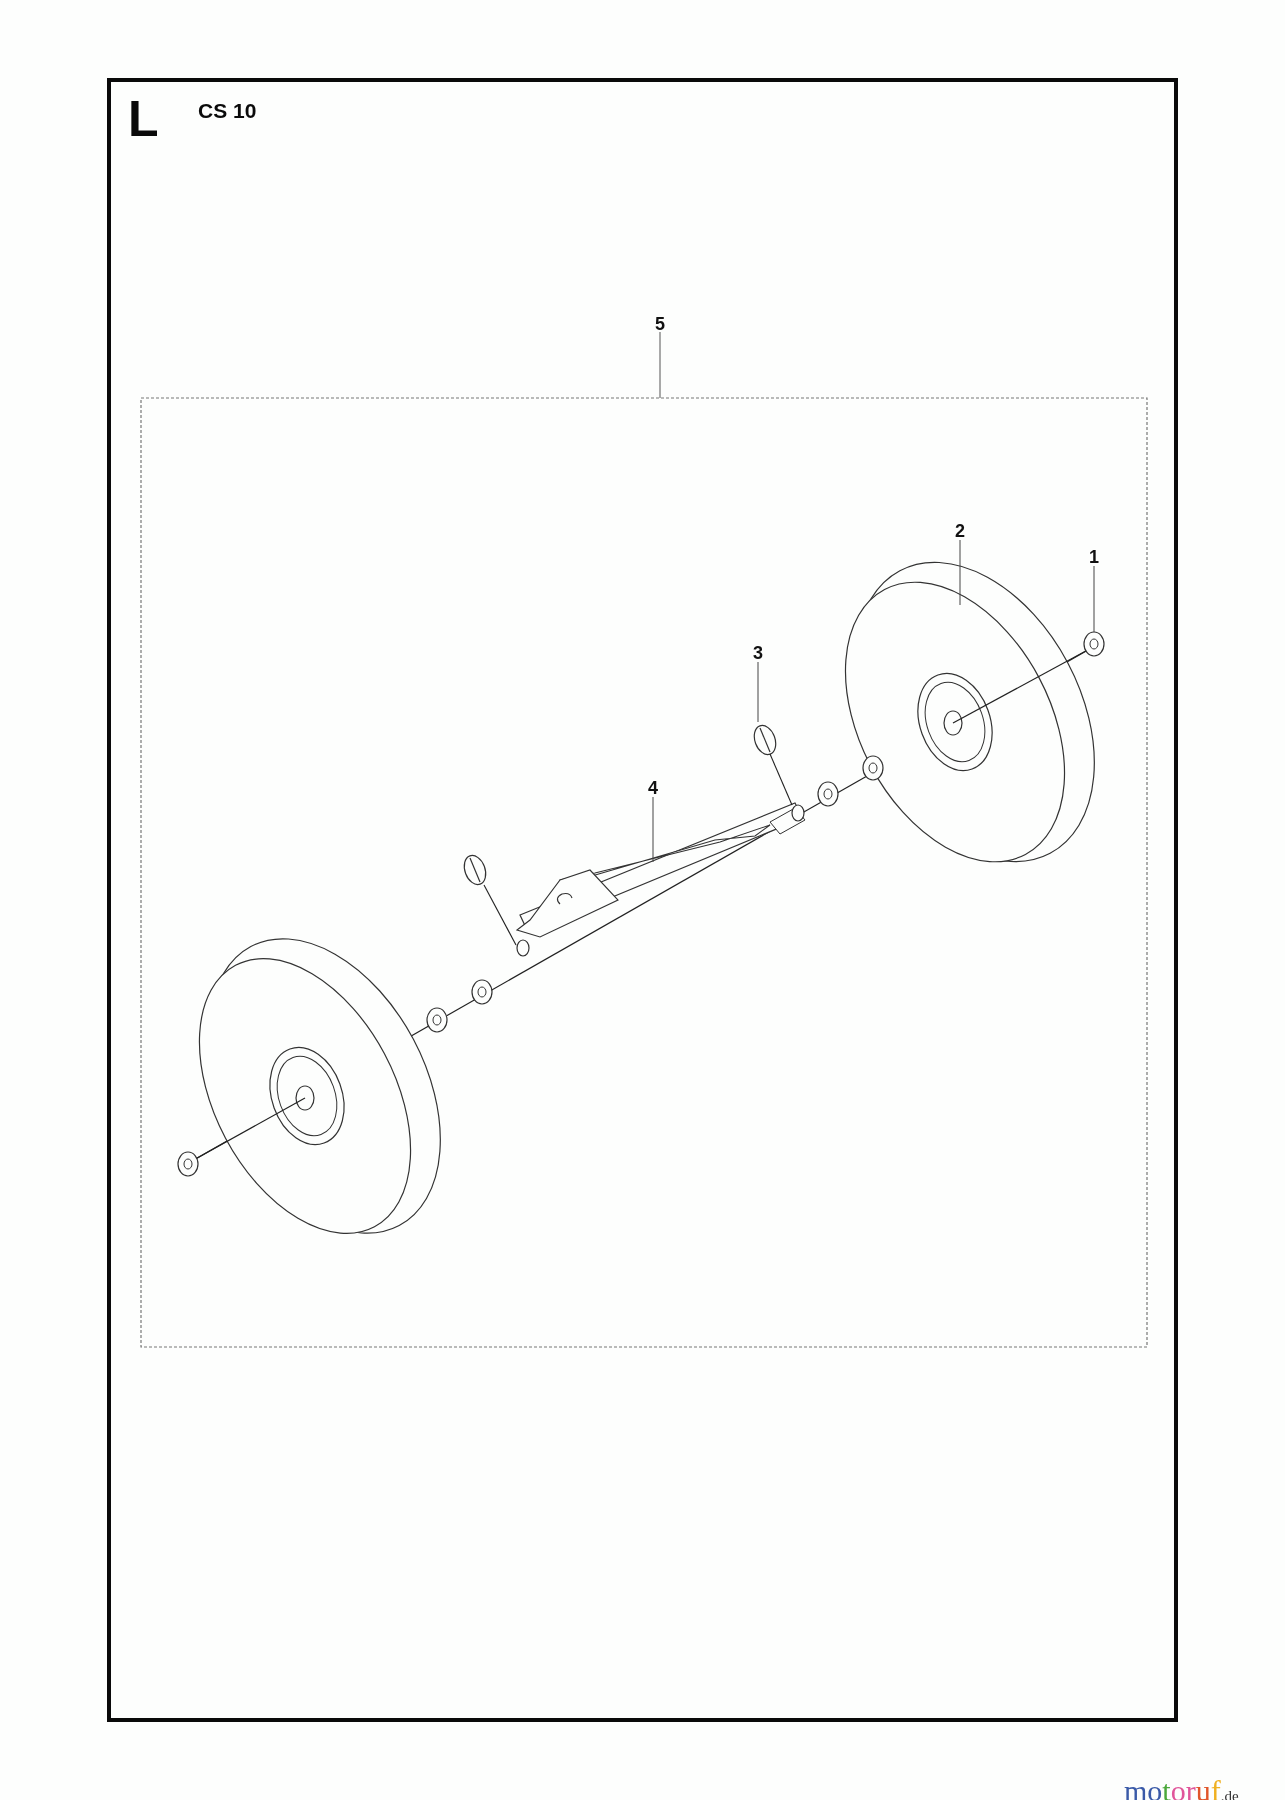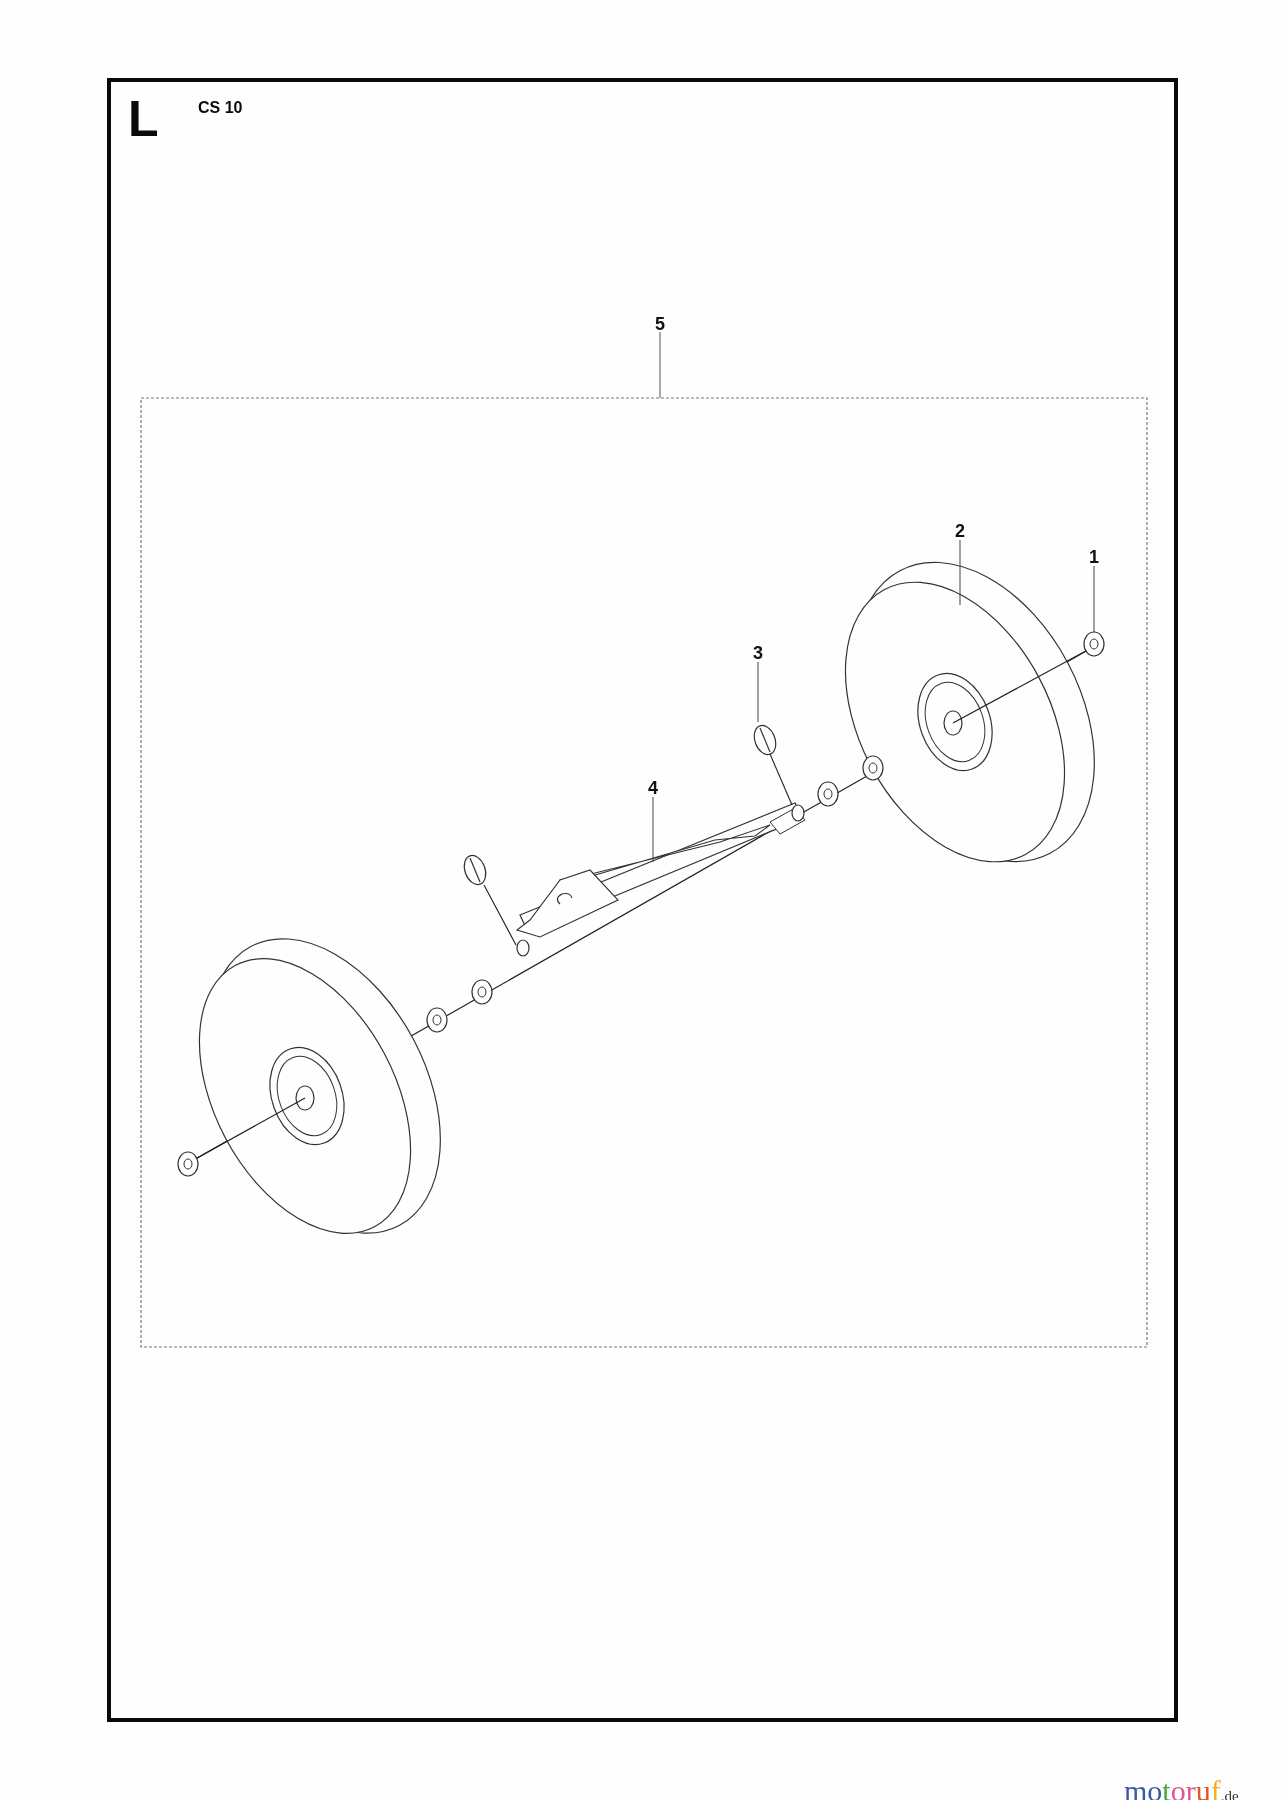--- a/index.html
+++ b/index.html
@@ -1,19 +1,19 @@
 <!DOCTYPE html>
 <html><head>
 <meta charset="utf-8">
 <style>
   html, body { margin:0; padding:0; background:#fdfefd; }
   body { width:1285px; height:1800px; position:relative; overflow:hidden; font-family:"Liberation Sans", sans-serif; }
   .frame { position:absolute; left:107px; top:78px; width:1063px; height:1636px; border:4px solid #0a0a0a; background:#fdfefd; }
   .section-letter { position:absolute; left:128px; top:94px; font-size:50px; font-weight:bold; color:#0a0a0a; line-height:1; }
-  .model { position:absolute; left:198px; top:99px; font-size:16px; font-weight:bold; color:#0a0a0a; }
+  .model { position:absolute; left:198px; top:99px; font-size:21px; font-weight:bold; color:#0a0a0a; }
   svg.drawing { position:absolute; left:0; top:0; }
   .callout { font-family:"Liberation Sans", sans-serif; font-weight:bold; font-size:18px; fill:#111; }
   .watermark { position:absolute; left:1124px; top:1776px; font-family:"Liberation Serif", serif; font-size:30px; line-height:1; }
   .watermark span { display:inline-block; }
   .watermark .tld { font-size:15px; color:#333; }
 </style>
 </head>
 <body>
 
 <div class="frame"></div>

